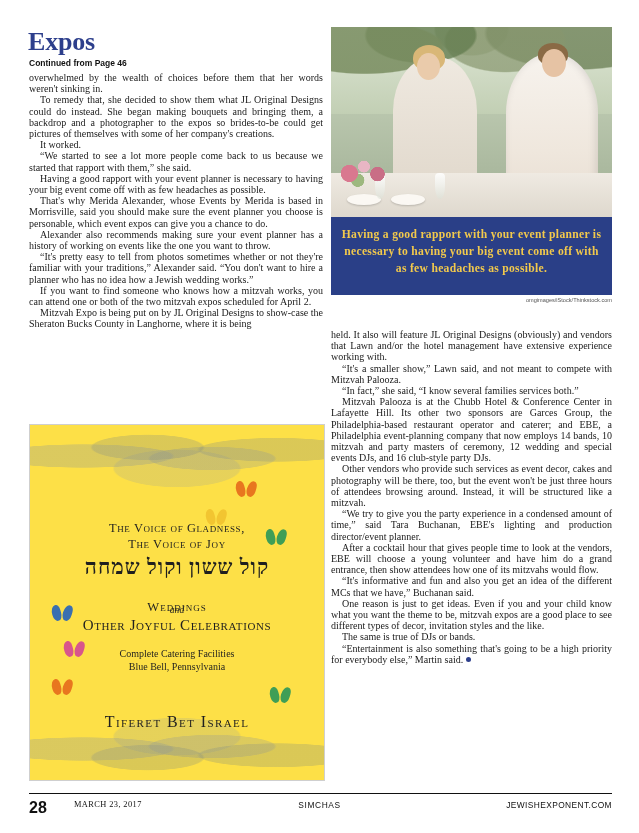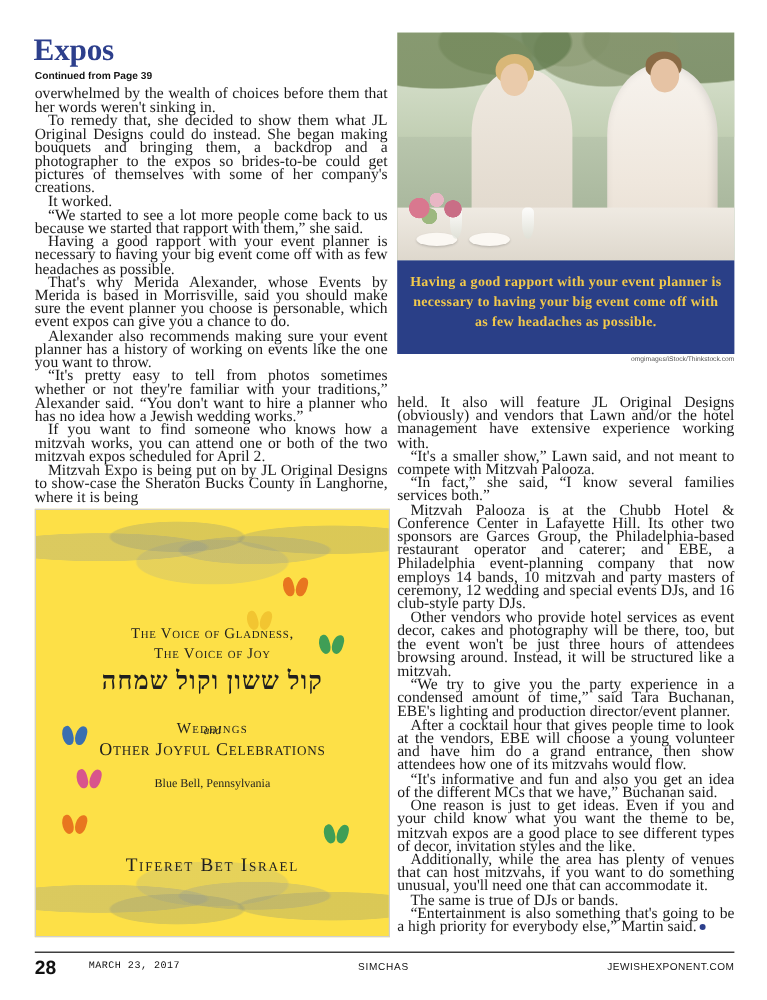--- a/index.html
+++ b/index.html
@@ -40,21 +40,21 @@
     font-family: "Liberation Sans", sans-serif;
     font-weight: bold;
     font-size: 8.5px;
     color: #111;
   }
 
   
   .col {
     position: absolute;
     width: 294px;
-    font-size: 13px;
+    font-size: 10px;
     line-height: 11.2px;
     text-align: justify;
   }
   .col p {
     margin: 0;
     text-indent: 11px;
   }
   .col p.noind {
     text-indent: 0;
   }
@@ -274,41 +274,41 @@
     position:absolute; left:29px; top:793px; width:583px; height:1px;
     background:#111;
   }
   .pg-num {
     position:absolute; left:29px; top:799px;
     font-family:"Liberation Sans", sans-serif;
     font-weight:bold; font-size:16px; color:#111;
   }
   .pg-date {
     position:absolute; left:50px; top:800px;
-    font-family:Liberation Mono, monospace;
+    font-family:Liberation Serif, serif;
     font-size:8.4px; color:#111; letter-spacing:.4px;padding-left:24px;
   }
   .pg-center {
     position:absolute; left:0; top:800px; width:639px; text-align:center;
     font-family:"Liberation Sans", sans-serif;
     font-size:8.4px; color:#111; letter-spacing:.6px;
   }
   .pg-right {
     position:absolute; right:27px; top:800px;
     font-family:"Liberation Sans", sans-serif;
     font-size:8.4px; color:#111; letter-spacing:.4px;
   }
 </style>
 </head>
 <body>
 
 <div class="page">
 
   <div class="headline">Expos</div>
-  <div class="continued">Continued from Page 39</div>
+  <div class="continued">Continued from Page 46</div>
 
   <div class="photo">
     <div class="ph-sky"></div>
     <div class="ph-foliage"></div>
     <div class="ph-planner"></div>
     <div class="ph-planner-hair"></div>
     <div class="ph-planner-head"></div>
     <div class="ph-bride"></div>
     <div class="ph-bride-hair"></div>
     <div class="ph-bride-head"></div>
@@ -334,26 +334,25 @@
     <p>“It's pretty easy to tell from photos sometimes whether or not they're familiar with your traditions,” Alexander said. “You don't want to hire a planner who has no idea how a Jewish wedding works.”</p>
     <p>If you want to find someone who knows how a mitzvah works, you can attend one or both of the two mitzvah expos scheduled for April 2.</p>
     <p>Mitzvah Expo is being put on by JL Original Designs to show-case the Sheraton Bucks County in Langhorne, where it is being</p>
   </div>
 
   <div class="col" id="col-right">
     <p class="noind">held. It also will feature JL Original Designs (obviously) and vendors that Lawn and/or the hotel management have extensive experience working with.</p>
     <p>“It's a smaller show,” Lawn said, and not meant to compete with Mitzvah Palooza.</p>
     <p>“In fact,” she said, “I know several families services both.”</p>
     <p>Mitzvah Palooza is at the Chubb Hotel &amp; Conference Center in Lafayette Hill. Its other two sponsors are Garces Group, the Philadelphia-based restaurant operator and caterer; and EBE, a Philadelphia event-planning company that now employs 14 bands, 10 mitzvah and party masters of ceremony, 12 wedding and special events DJs, and 16 club-style party DJs.</p>
-    <p>Other vendors who provide hotel services as event decor, cakes and photography will be there, too, but the event won't be just three hours of attendees browsing around. Instead, it will be structured like a mitzvah.</p>
+    <p>Other vendors who provide such services as event decor, cakes and photography will be there, too, but the event won't be just three hours of attendees browsing around. Instead, it will be structured like a mitzvah.</p>
     <p>“We try to give you the party experience in a condensed amount of time,” said Tara Buchanan, EBE's lighting and production director/event planner.</p>
     <p>After a cocktail hour that gives people time to look at the vendors, EBE will choose a young volunteer and have him do a grand entrance, then show attendees how one of its mitzvahs would flow.</p>
     <p>“It's informative and fun and also you get an idea of the different MCs that we have,” Buchanan said.</p>
     <p>One reason is just to get ideas. Even if you and your child know what you want the theme to be, mitzvah expos are a good place to see different types of decor, invitation styles and the like.</p>
-    <p>Additionally, while the area has plenty of venues that can host mitzvahs, if you want to do something unusual, you'll need one that can accommodate it.</p>
     <p>The same is true of DJs or bands.</p>
     <p><span>“Entertainment is also something that's going to be a high priority for everybody else,” Martin said.</span><span class="endmark"></span></p>
   </div>
 
   <div class="ad">
     <div class="ad-scroll-top"></div>
     <div class="ad-scroll-bot"></div>
 
     <div class="butterfly bf-orange" style="left:206px; top:56px;"></div>
     <div class="butterfly bf-yellow" style="left:176px; top:84px;"></div>
@@ -363,20 +362,21 @@
     <div class="butterfly bf-green" style="left:240px; top:262px;"></div>
     <div class="butterfly bf-orange" style="left:22px; top:254px;"></div>
 
     <div class="ad-line1">The Voice of Gladness,</div>
     <div class="ad-line2">The Voice of Joy</div>
     <div class="ad-hebrew">קול ששון וקול שמחה</div>
     <div class="ad-weddings">Weddings</div>
     <div class="ad-and">and</div>
     <div class="ad-other">Other Joyful Celebrations</div>
     <div class="ad-svc">
+      <div>Complete Catering Facilities</div>
       <div>Blue Bell, Pennsylvania</div>
     </div>
     <div class="ad-name">Tiferet Bet Israel</div>
   </div>
 
   <div class="footer-rule"></div>
   <div class="pg-num">28</div>
   <div class="pg-date">MARCH 23, 2017</div>
   <div class="pg-center">SIMCHAS</div>
   <div class="pg-right">JEWISHEXPONENT.COM</div>

